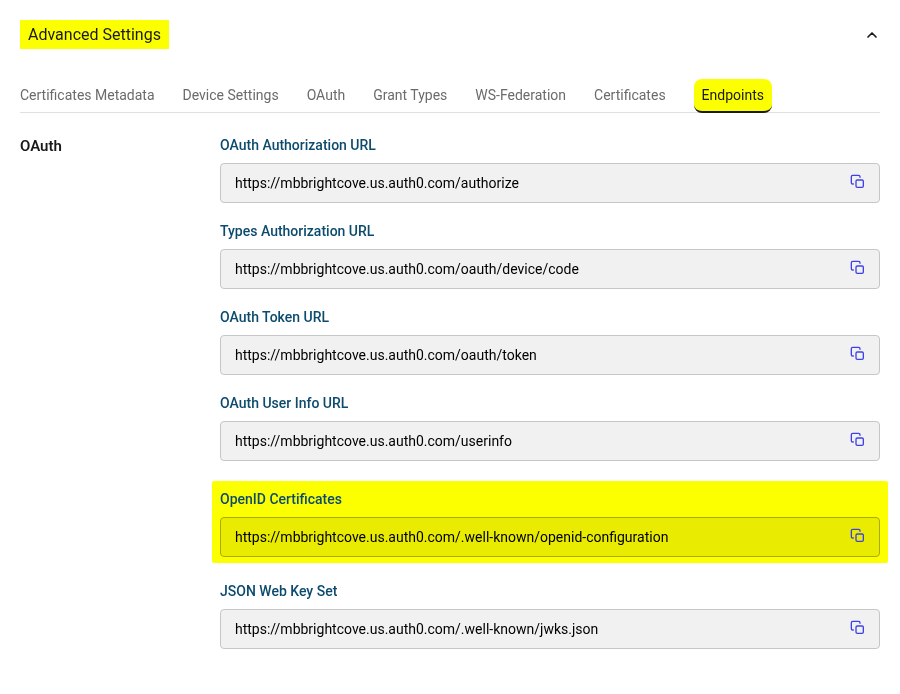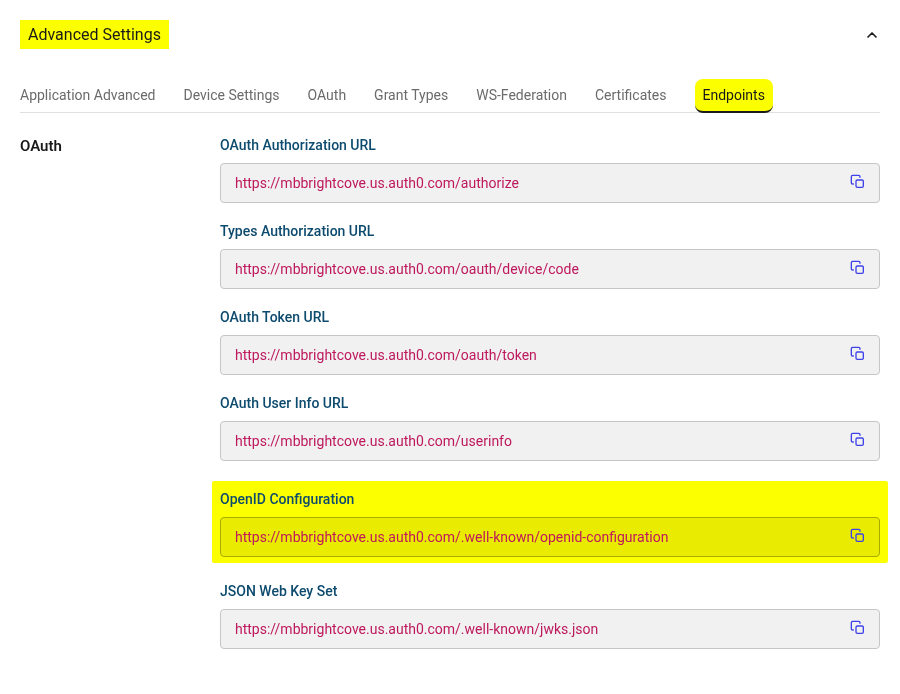--- a/index.html
+++ b/index.html
@@ -92,21 +92,21 @@
       display: block;
     }
     .field-input-wrap {
       position: relative;
       display: flex;
       align-items: center;
     }
     .field-input {
       width: 100%;
       font-size: 14px;
-      color: #be185d;
+      color: #000000;
       background: #f1f1f1;
       border: 1px solid #c6c6c6;
       border-radius: 4px;
       padding: 11px 44px 11px 14px;
       font-family: inherit;
       overflow: hidden;
       text-overflow: ellipsis;
       white-space: nowrap;
     }
     .field-group.highlighted .field-input {
@@ -139,21 +139,21 @@
 <div class="header">
   <span class="section-title">Advanced Settings</span>
   <span class="chevron">
     <svg viewBox="0 0 24 24" width="16" height="16" fill="none" stroke="currentColor" stroke-width="2.5" stroke-linecap="round" stroke-linejoin="round">
         <polyline points="18 15 12 9 6 15"></polyline>
       </svg>
   </span>
 </div>
 
 <div class="tabs">
-  <div class="tab">Application Advanced</div>
+  <div class="tab">Certificates Metadata</div>
   <div class="tab">Device Settings</div>
   <div class="tab">OAuth</div>
   <div class="tab">Grant Types</div>
   <div class="tab">WS-Federation</div>
   <div class="tab">Certificates</div>
   <div class="tab active">Endpoints</div>
 </div>
 
 <div class="content">
   <div class="left-col">
@@ -215,21 +215,21 @@
             <svg viewBox="0 0 24 24" fill="none" stroke="currentColor" stroke-width="2" stroke-linecap="round" stroke-linejoin="round">
                 <rect x="9" y="9" width="11" height="11" rx="2"></rect>
                 <path d="M5 15H4a2 2 0 0 1-2-2V4a2 2 0 0 1 2-2h9a2 2 0 0 1 2 2v1"></path>
               </svg>
           </span>
         </button>
       </div>
     </div>
 
     <div class="field-group highlighted">
-      <label class="field-label">OpenID Configuration</label>
+      <label class="field-label">OpenID Certificates</label>
       <div class="field-input-wrap">
         <input class="field-input" type="text" readonly="" value="https://mbbrightcove.us.auth0.com/.well-known/openid-configuration" style="">
         <button class="copy-btn">
           <span>
             <svg viewBox="0 0 24 24" fill="none" stroke="currentColor" stroke-width="2" stroke-linecap="round" stroke-linejoin="round">
                 <rect x="9" y="9" width="11" height="11" rx="2"></rect>
                 <path d="M5 15H4a2 2 0 0 1-2-2V4a2 2 0 0 1 2-2h9a2 2 0 0 1 2 2v1"></path>
               </svg>
           </span>
         </button>

